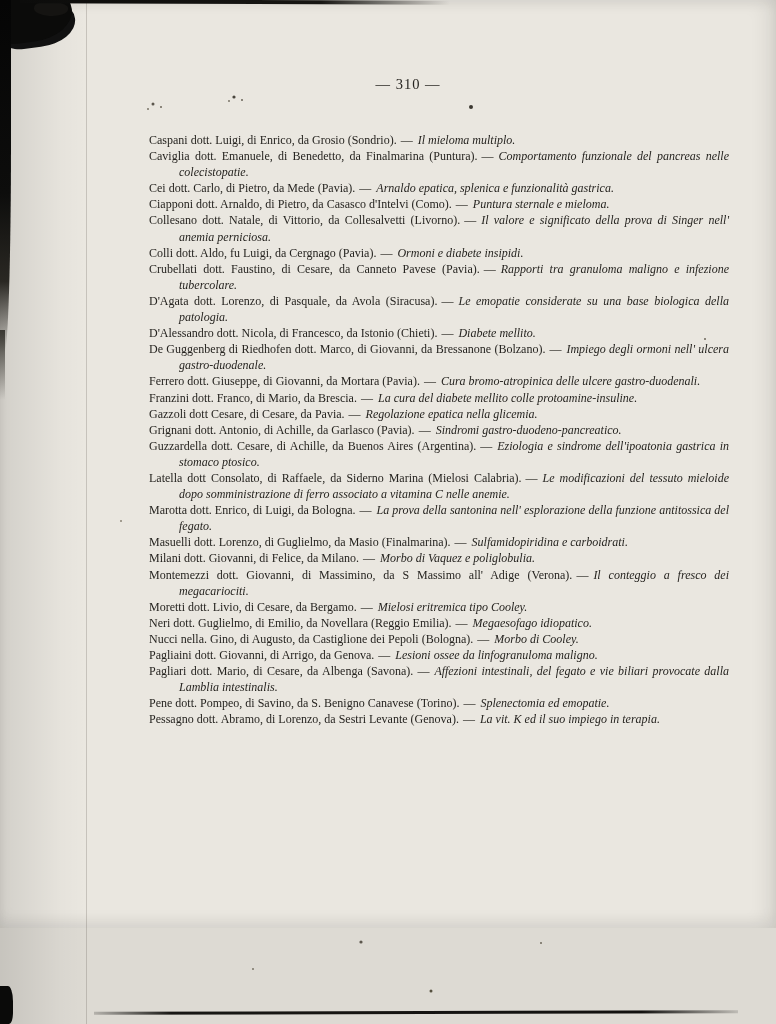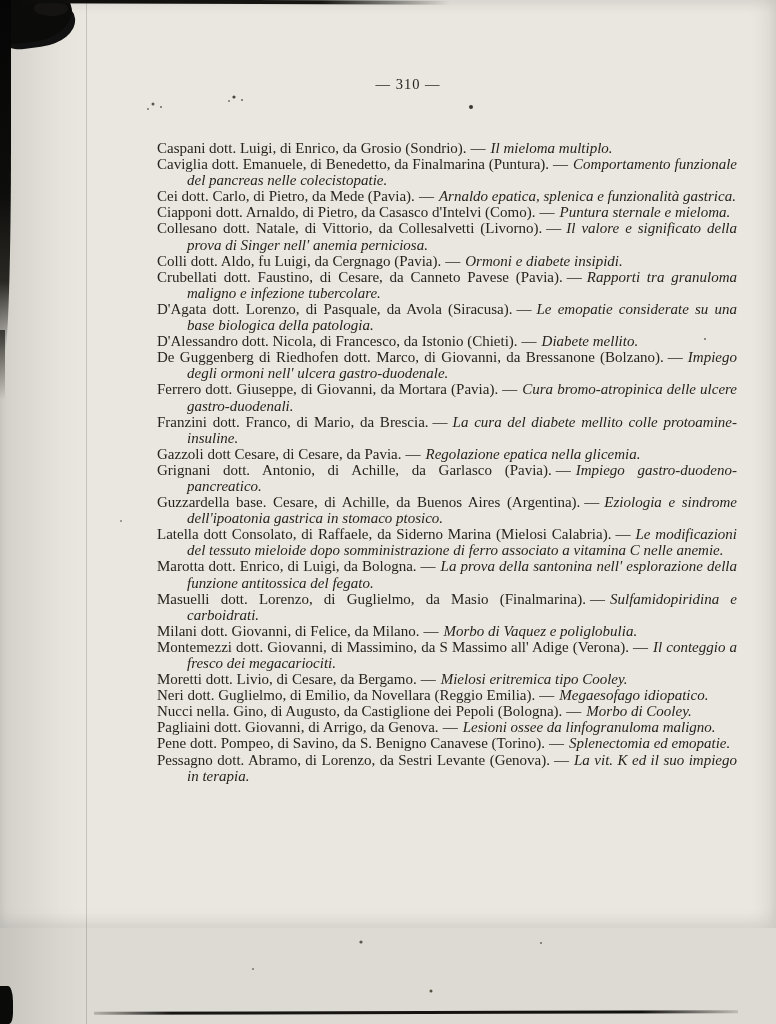--- a/index.html
+++ b/index.html
@@ -79,22 +79,22 @@
       252px 968px 0 0 #7a7468,
       430px 990px 0 0.5px #55503f;
   }
   
   .page-number{
     position:absolute;left:88px;top:76px;width:640px;
     text-align:center;font-size:14.5px;letter-spacing:1px;color:var(--ink);
   }
   .entries{
     position:absolute;left:145px;top:128px;width:580px;
-    margin:12px;padding:0;list-style:none;
-    font-size:15px;line-height:16.1px;color:var(--ink);
+    margin:4px;padding:0;list-style:none;
+    font-size:12px;line-height:16.1px;color:var(--ink);
     text-align:justify;
   }
   .entry{
     padding-left:30px;text-indent:-30px;margin:0;
   }
   .entry .sep{margin:0 5px 0 4px;}
   .entry .title{font-style:italic;}
 </style>
 </head>
 <body>
@@ -120,27 +120,28 @@
     <li class="entry"><span class="name">Ciapponi dott. Arnaldo, di Pietro, da Casasco d'Intelvi (Como).</span><span class="sep">—</span><span class="title">Puntura sternale e mieloma.</span></li>
     <li class="entry"><span class="name">Collesano dott. Natale, di Vittorio, da Collesalvetti (Livorno).</span><span class="sep">—</span><span class="title">Il valore e significato della prova di Singer nell' anemia perniciosa.</span></li>
     <li class="entry"><span class="name">Colli dott. Aldo, fu Luigi, da Cergnago (Pavia).</span><span class="sep">—</span><span class="title">Ormoni e diabete insipidi.</span></li>
     <li class="entry"><span class="name">Crubellati dott. Faustino, di Cesare, da Canneto Pavese (Pavia).</span><span class="sep">—</span><span class="title">Rapporti tra granuloma maligno e infezione tubercolare.</span></li>
     <li class="entry"><span class="name">D'Agata dott. Lorenzo, di Pasquale, da Avola (Siracusa).</span><span class="sep">—</span><span class="title">Le emopatie considerate su una base biologica della patologia.</span></li>
     <li class="entry"><span class="name">D'Alessandro dott. Nicola, di Francesco, da Istonio (Chieti).</span><span class="sep">—</span><span class="title">Diabete mellito.</span></li>
     <li class="entry"><span class="name">De Guggenberg di Riedhofen dott. Marco, di Giovanni, da Bressanone (Bolzano).</span><span class="sep">—</span><span class="title">Impiego degli ormoni nell' ulcera gastro-duodenale.</span></li>
     <li class="entry"><span class="name">Ferrero dott. Giuseppe, di Giovanni, da Mortara (Pavia).</span><span class="sep">—</span><span class="title">Cura bromo-atropinica delle ulcere gastro-duodenali.</span></li>
     <li class="entry"><span class="name">Franzini dott. Franco, di Mario, da Brescia.</span><span class="sep">—</span><span class="title">La cura del diabete mellito colle protoamine-insuline.</span></li>
     <li class="entry"><span class="name">Gazzoli dott Cesare, di Cesare, da Pavia.</span><span class="sep">—</span><span class="title">Regolazione epatica nella glicemia.</span></li>
-    <li class="entry"><span class="name">Grignani dott. Antonio, di Achille, da Garlasco (Pavia).</span><span class="sep">—</span><span class="title">Impiego gastro-duodeno-pancreatico.</span></li>
-    <li class="entry"><span class="name">Guzzardella base. Cesare, di Achille, da Buenos Aires (Argentina).</span><span class="sep">—</span><span class="title">Eziologia e sindrome dell'ipoatonia gastrica in stomaco ptosico.</span></li>
+    <li class="entry"><span class="name">Grignani dott. Antonio, di Achille, da Garlasco (Pavia).</span><span class="sep">—</span><span class="title">Sindromi gastro-duodeno-pancreatico.</span></li>
+    <li class="entry"><span class="name">Guzzardella dott. Cesare, di Achille, da Buenos Aires (Argentina).</span><span class="sep">—</span><span class="title">Eziologia e sindrome dell'ipoatonia gastrica in stomaco ptosico.</span></li>
     <li class="entry"><span class="name">Latella dott Consolato, di Raffaele, da Siderno Marina (Mielosi Calabria).</span><span class="sep">—</span><span class="title">Le modificazioni del tessuto mieloide dopo somministrazione di ferro associato a vitamina C nelle anemie.</span></li>
     <li class="entry"><span class="name">Marotta dott. Enrico, di Luigi, da Bologna.</span><span class="sep">—</span><span class="title">La prova della santonina nell' esplorazione della funzione antitossica del fegato.</span></li>
     <li class="entry"><span class="name">Masuelli dott. Lorenzo, di Guglielmo, da Masio (Finalmarina).</span><span class="sep">—</span><span class="title">Sulfamidopiridina e carboidrati.</span></li>
     <li class="entry"><span class="name">Milani dott. Giovanni, di Felice, da Milano.</span><span class="sep">—</span><span class="title">Morbo di Vaquez e poliglobulia.</span></li>
     <li class="entry"><span class="name">Montemezzi dott. Giovanni, di Massimino, da S Massimo all' Adige (Verona).</span><span class="sep">—</span><span class="title">Il conteggio a fresco dei megacariociti.</span></li>
     <li class="entry"><span class="name">Moretti dott. Livio, di Cesare, da Bergamo.</span><span class="sep">—</span><span class="title">Mielosi eritremica tipo Cooley.</span></li>
     <li class="entry"><span class="name">Neri dott. Guglielmo, di Emilio, da Novellara (Reggio Emilia).</span><span class="sep">—</span><span class="title">Megaesofago idiopatico.</span></li>
     <li class="entry"><span class="name">Nucci nella. Gino, di Augusto, da Castiglione dei Pepoli (Bologna).</span><span class="sep">—</span><span class="title">Morbo di Cooley.</span></li>
     <li class="entry"><span class="name">Pagliaini dott. Giovanni, di Arrigo, da Genova.</span><span class="sep">—</span><span class="title">Lesioni ossee da linfogranuloma maligno.</span></li>
+    <li class="entry"><span class="name">Pagliari dott. Mario, di Cesare, da Albenga (Savona).</span><span class="sep">—</span><span class="title">Affezioni intestinali, del fegato e vie biliari provocate dalla Lamblia intestinalis.</span></li>
     <li class="entry"><span class="name">Pene dott. Pompeo, di Savino, da S. Benigno Canavese (Torino).</span><span class="sep">—</span><span class="title">Splenectomia ed emopatie.</span></li>
     <li class="entry"><span class="name">Pessagno dott. Abramo, di Lorenzo, da Sestri Levante (Genova).</span><span class="sep">—</span><span class="title">La vit. K ed il suo impiego in terapia.</span></li>
   </ol>
 </div>
 
 </body></html>

